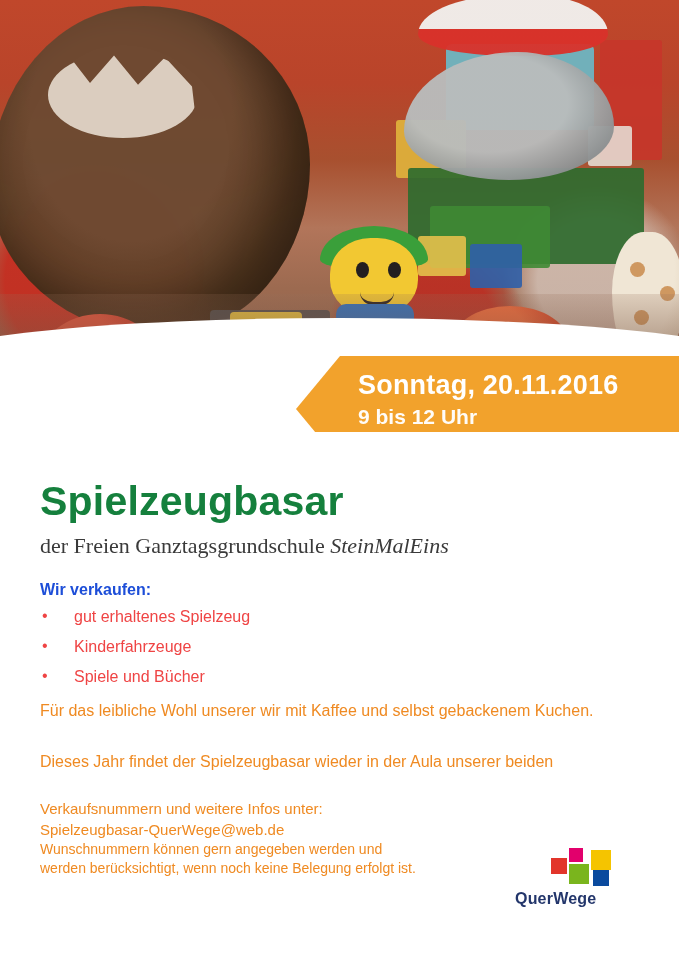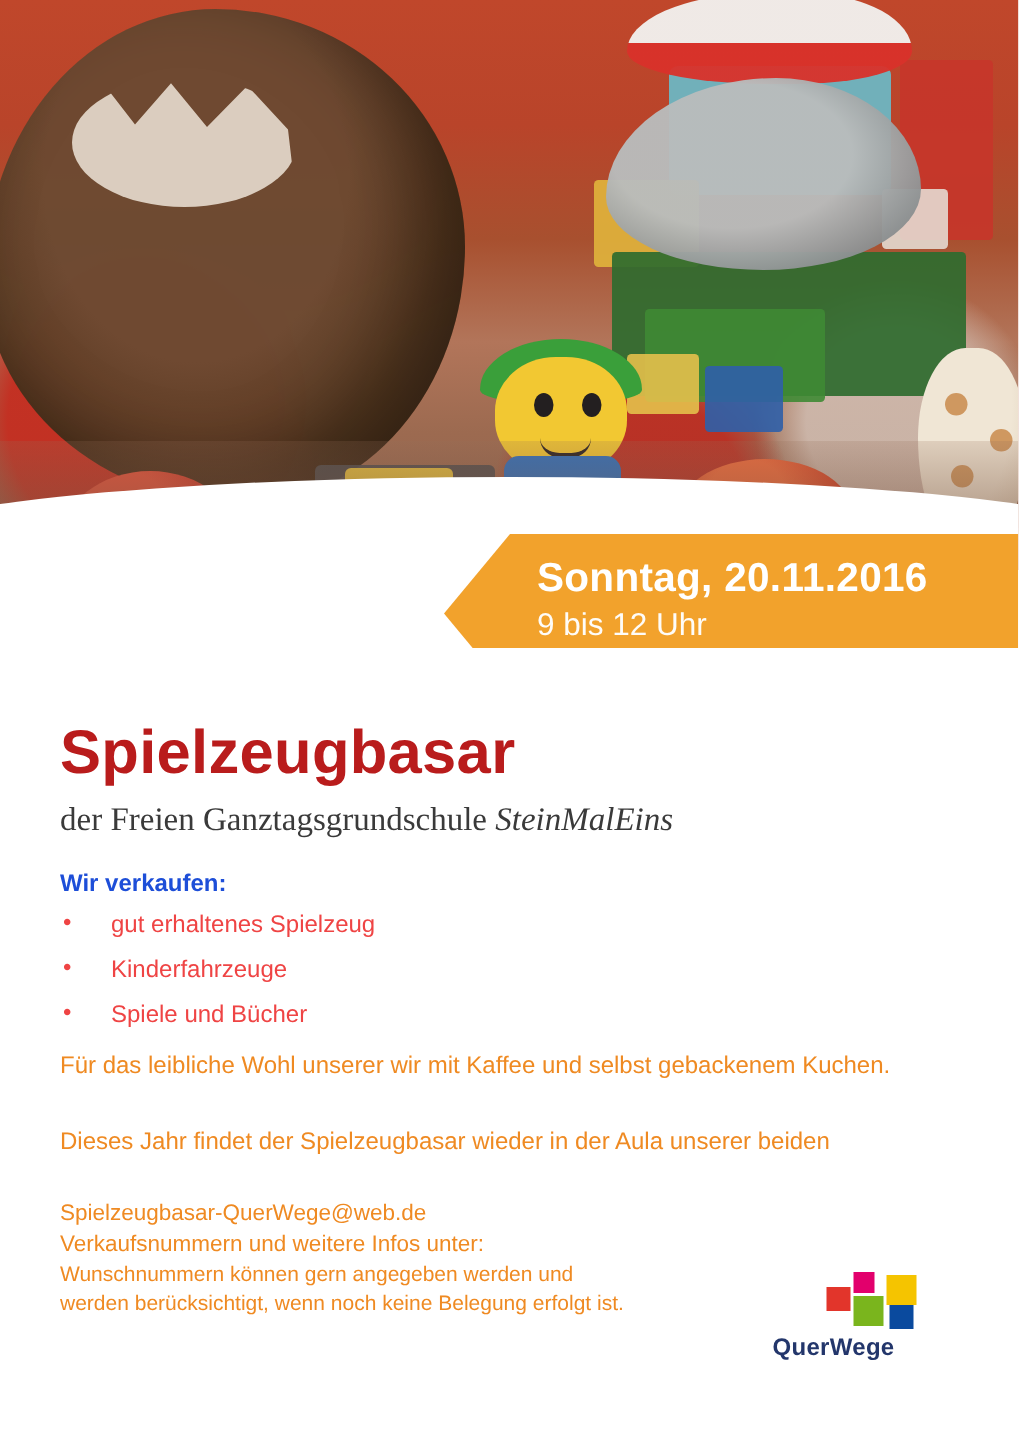--- a/index.html
+++ b/index.html
@@ -204,34 +204,34 @@
     padding: 14px 0 0 62px;
   }
   .date-main {
     font-size: 27px;
     font-weight: bold;
     letter-spacing: .2px;
     line-height: 1.15;
   }
   .date-sub {
     font-size: 21px;
-    font-weight: normal;
+    font-weight: bold;
     margin-top: 4px;
     opacity: .97;
   }
 
   
   .content {
     position: absolute;
     left: 40px;
     top: 480px;
     width: 600px;
   }
   .title {
-    color: #b91c1c;
+    color: #15803d;
     font-size: 41px;
     font-weight: bold;
     line-height: 1.05;
     margin: 0 0 10px 0;
     letter-spacing: .2px;
   }
   .subtitle {
     color: #3a3a3a;
     font-size: 22px;
     font-family: "Liberation Serif", serif;
@@ -370,22 +370,22 @@
     <ul class="sell-list">
       <li>gut erhaltenes Spielzeug</li>
       <li>Kinderfahrzeuge</li>
       <li>Spiele und  Bücher</li>
     </ul>
     <p class="para">Für das leibliche Wohl unserer wir mit Kaffee und selbst gebackenem Kuchen.</p>
 
     <p class="para gap">Dieses Jahr findet der Spielzeugbasar wieder in der Aula unserer beiden</p>
 
     <div class="small-block">
+      <div class="line-lg">Verkaufsnummern und weitere Infos unter:</div>
       <div class="line-lg">Spielzeugbasar-QuerWege@web.de</div>
-      <div class="line-lg">Verkaufsnummern und weitere Infos unter:</div>
       <div>Wunschnummern können gern angegeben werden und</div>
       <div>werden berücksichtigt, wenn noch keine Belegung erfolgt ist.</div>
     </div>
   </div>
 
   <div class="logo">
     <div class="logo-squares">
       <span class="sq sq-red"></span>
       <span class="sq sq-pink"></span>
       <span class="sq sq-green"></span>

